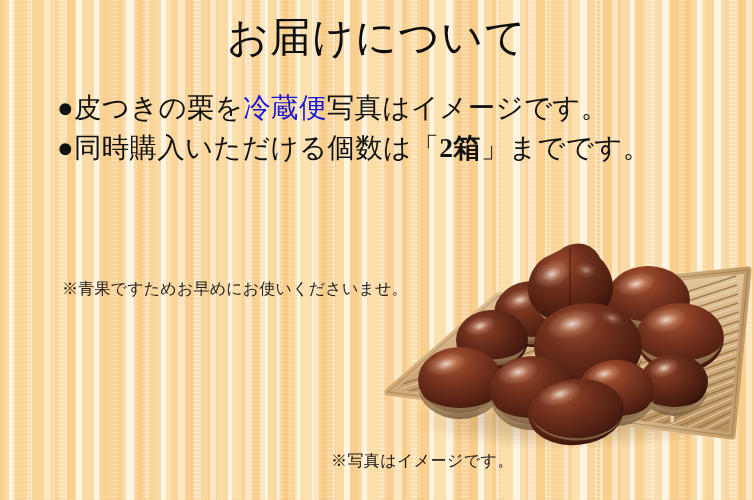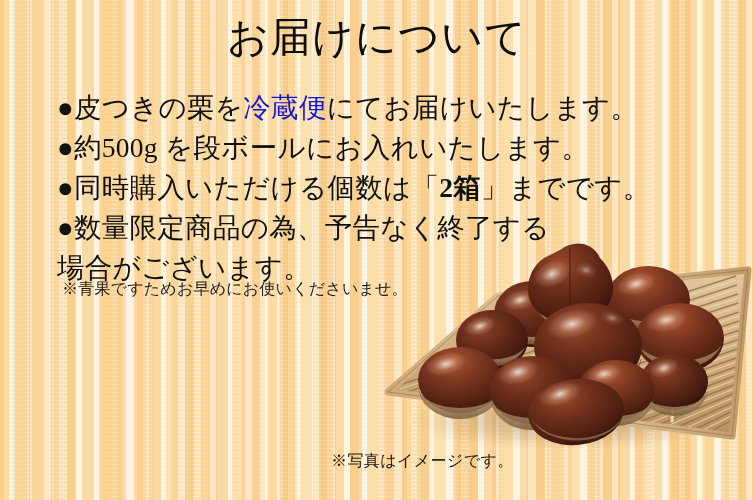--- a/index.html
+++ b/index.html
@@ -144,34 +144,28 @@
 <div id="page">
 
   <div id="paper-texture"></div>
   <div id="paper-texture2"></div>
 
   <div id="title">お届けについて</div>
 
   <div id="body-copy">
 
     <div class="bullet-line">
-      <span>●</span><span>皮つきの栗を</span><span class="hl-blue">冷蔵便</span><span>にてお届けいたします。</span>
+      <span>●</span><span>皮つきの栗を</span><span class="hl-blue">冷蔵便</span><span>写真はイメージです。</span>
     </div>
 
-    <div class="bullet-line">
-      <span>●</span><span>約500g を段ボールにお入れいたします。</span>
-    </div>
 
     <div class="bullet-line">
       <span>●</span><span>同時購入いただける個数は「</span><span class="hl-strong">2箱</span><span>」までです。</span>
     </div>
 
-    <div class="bullet-line wrap">
-      <span>●</span><span>数量限定商品の為、予告なく終了する場合がございます。</span>
-    </div>
 
   </div>
 
   <div id="note-line">※青果ですためお早めにお使いくださいませ。</div>
 
   <div id="product-photo">
     <svg width="374" height="220" viewBox="0 0 374 220" xmlns="http://www.w3.org/2000/svg">
       <defs>
 
         <linearGradient id="bambooG" x1="0" y1="0" x2="0" y2="1">

